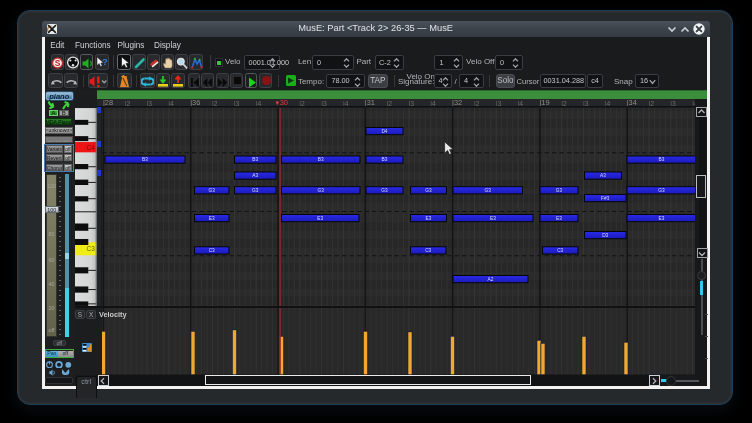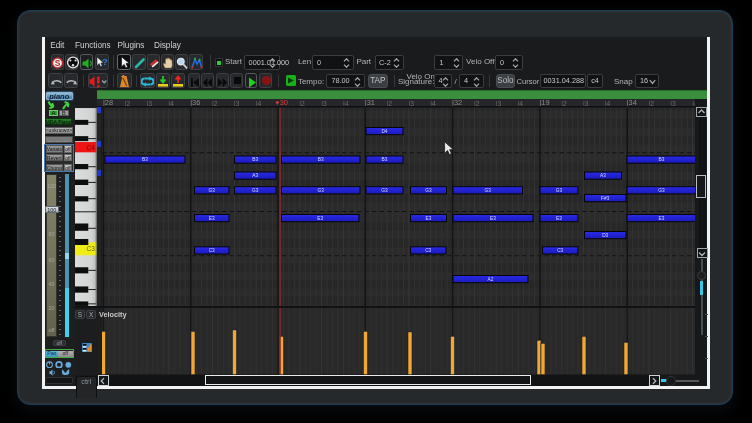--- a/index.html
+++ b/index.html
@@ -3,20 +3,38 @@
 html,body{margin:0;padding:0;background:#000;width:752px;height:423px;overflow:hidden}
 *{box-sizing:border-box;font-family:"Liberation Sans",sans-serif}
 .abs{position:absolute}
 .lbl{position:absolute;color:#b2b4b6;font-size:8px;line-height:10px;white-space:nowrap}
 .spin{position:absolute;background:#101214;border:1px solid #3a3d40;border-radius:2px;color:#c6c8ca;font-size:7.3px;line-height:13px;padding-left:4px;white-space:nowrap}
 .btn{position:absolute;background:#27292c;border:1px solid #3d4044;border-radius:2.5px}
 </style></head><body>
 <div class="abs" style="left:0;top:0;width:752px;height:423px;background:#000">
 
 <div class="abs" style="left:16.5px;top:9.5px;width:716.5px;height:395px;border-radius:13px;background:#26292c;border:1px solid #1b3e58;box-shadow:0 5px 16px rgba(10,15,20,.9), inset 0 0 0 1.5px #2e3134"></div>
+<div class="abs" style="left:41.7px;top:20.5px;width:668.2px;height:16px;border-radius:3px 3px 0 0;background:linear-gradient(#4b525b,#3b4148 55%,#353b42)">
+<div class="abs" style="left:334px;top:2.5px;width:0;overflow:visible">
+        <div style="position:absolute;left:-200px;width:400px;text-align:center;color:#e0e3e6;font-size:9.3px;white-space:nowrap">MusE: Part &lt;Track 2&gt; 26-35 — MusE</div>
+      </div>
+<svg class="abs" style="left:5.5px;top:3.5px" width="10" height="10" viewBox="0 0 10 10">
+<rect x="0" y="0" width="10" height="10" rx="1.6" fill="#e9eaeb"></rect>
+<path d="M1.2 7.8 A3.6 3.6 0 0 1 4.6 2.2" fill="none" stroke="#c97a30" stroke-width="1.4"></path>
+<path d="M1.6 1.6 L8.4 8.4 M8.4 1.6 L1.6 8.4" stroke="#1c1c20" stroke-width="1.6" stroke-linecap="round"></path>
+</svg>
+<svg class="abs" style="left:625px;top:5px" width="24" height="7" viewBox="0 0 24 7">
+<path d="M1.5 1.5 L5 5 L8.5 1.5" fill="none" stroke="#c9ced3" stroke-width="1.7"></path>
+<path d="M14.5 5.5 L18 2 L21.5 5.5" fill="none" stroke="#c9ced3" stroke-width="1.7"></path>
+</svg>
+<svg class="abs" style="left:651.3px;top:2.4px" width="12" height="12" viewBox="0 0 12 12">
+<circle cx="6" cy="6" r="5.7" fill="#f2f3f4"></circle>
+<path d="M3.6 3.6 L8.4 8.4 M8.4 3.6 L3.6 8.4" stroke="#3a4046" stroke-width="1.9" stroke-linecap="round"></path>
+</svg>
+</div>
 <div class="abs" style="left:41.7px;top:36.5px;width:668.2px;height:352.5px;background:#f2f2f2"></div>
 <div class="abs" style="left:44.7px;top:36.5px;width:662.2px;height:349.5px;background:#191b1d"></div>
 <div class="abs" style="left:50.2px;top:41px;color:#ced1d4;font-size:8.2px;white-space:nowrap">Edit</div>
 <div class="abs" style="left:75.1px;top:41px;color:#ced1d4;font-size:8.2px;white-space:nowrap">Functions</div>
 <div class="abs" style="left:117.6px;top:41px;color:#ced1d4;font-size:8.2px;white-space:nowrap">Plugins</div>
 <div class="abs" style="left:154px;top:41px;color:#ced1d4;font-size:8.2px;white-space:nowrap">Display</div>
 <div class="btn" style="left:50.9px;top:53.8px;width:13.300000000000004px;height:16.400000000000006px;"><svg width="11" height="12" viewBox="0 0 11 12" style="margin:1px 0 0 0.5px">
         <circle cx="5.5" cy="6" r="5" fill="#f5f0f0" stroke="#c03030" stroke-width="1.4"></circle>
         <text x="5.5" y="9" text-anchor="middle" font-size="8.5" font-weight="bold" fill="#b02020" font-family="Liberation Sans">S</text>
       </svg></div>
@@ -62,21 +80,21 @@
         <circle cx="10.6" cy="10.2" r="1.1" fill="#c82828"></circle>
       </svg></div>
 <div class="abs" style="left:112.5px;top:55px;width:1px;height:14px;background:#35383b"></div>
 <div class="abs" style="left:209.8px;top:55px;width:1px;height:14px;background:#35383b"></div>
 <div class="abs" style="left:82.8px;top:75px;width:1px;height:12px;background:#35383b"></div>
 <div class="abs" style="left:112.5px;top:75px;width:1px;height:12px;background:#35383b"></div>
 <div class="abs" style="left:135.7px;top:75px;width:1px;height:12px;background:#35383b"></div>
 <div class="abs" style="left:214.8px;top:57.5px;width:8.5px;height:9.5px;background:#0e1012;border:1px solid #2e3134">
       <div class="abs" style="left:1.2px;top:2.8px;width:4.4px;height:3.6px;background:#35c835"></div>
     </div>
-<div class="lbl" style="left:225px;top:57px">Start</div>
+<div class="lbl" style="left:225px;top:57px">Velo</div>
 <div class="spin" style="left:243.6px;top:55px;width:36px;height:14.5px;line-height:13.0px;">0001.01.000<svg class="abs" style="right:2.5px;top:2.25px" width="7" height="10" viewBox="0 0 7 10">
         <path d="M1 3.4 L3.5 0.8 L6 3.4" fill="none" stroke="#a0a6ab" stroke-width="1.3"></path>
         <path d="M1 6.6 L3.5 9.2 L6 6.6" fill="none" stroke="#a0a6ab" stroke-width="1.3"></path>
       </svg></div>
 <div class="lbl" style="left:297.9px;top:57px">Len</div>
 <div class="spin" style="left:312.1px;top:55px;width:41.5px;height:14.5px;line-height:13.0px;padding-left:4px">0<svg class="abs" style="right:2.5px;top:2.25px" width="7" height="10" viewBox="0 0 7 10">
         <path d="M1 3.4 L3.5 0.8 L6 3.4" fill="none" stroke="#a0a6ab" stroke-width="1.3"></path>
         <path d="M1 6.6 L3.5 9.2 L6 6.6" fill="none" stroke="#a0a6ab" stroke-width="1.3"></path>
       </svg></div>
 <div class="lbl" style="left:356.4px;top:57px">Part</div>

